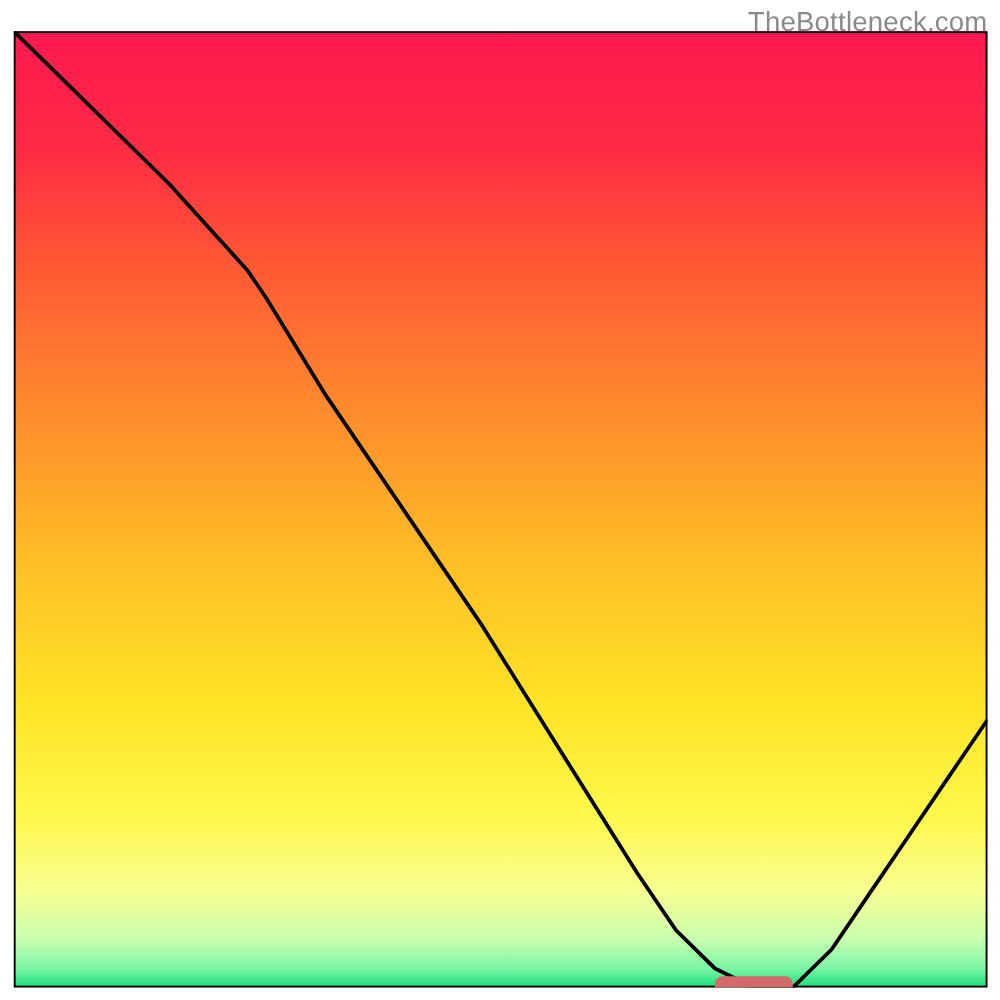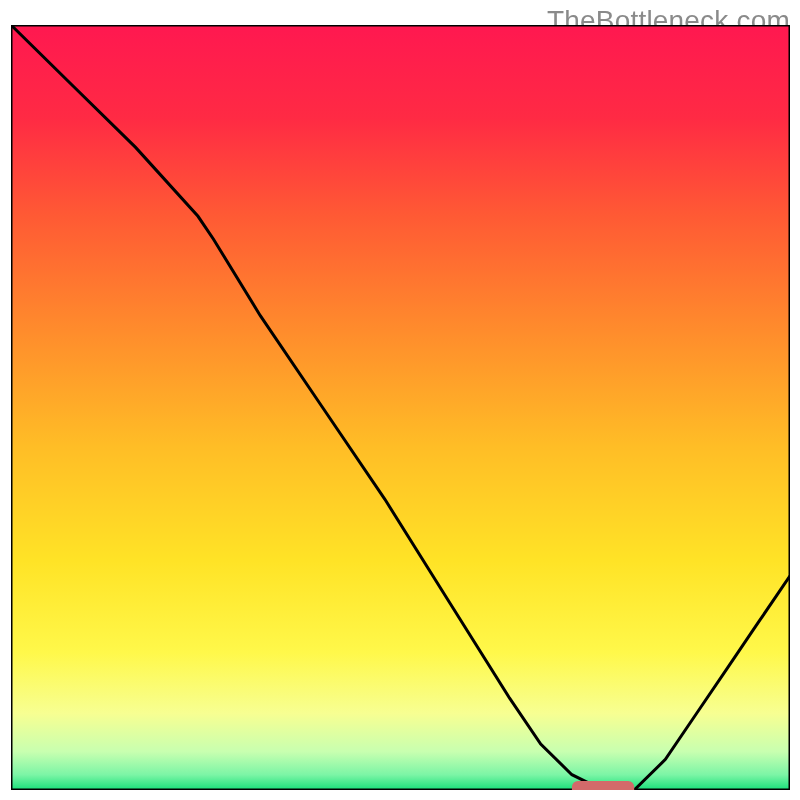--- a/index.html
+++ b/index.html
@@ -9,21 +9,21 @@
     height: 800px;
     background: #fff;
     position: relative;
     font-family: Arial, sans-serif;
   }
   .watermark {
     position: absolute;
     top: 5px;
     right: 10px;
     color: #8a8a8a;
-    font-size: 28px;
+    font-size: 22px;
     font-weight: 500;
     letter-spacing: 0.2px;
   }
   .plot {
     position: absolute;
     left: 11px;
     top: 25px;
     width: 779px;
     height: 765px;
   }

